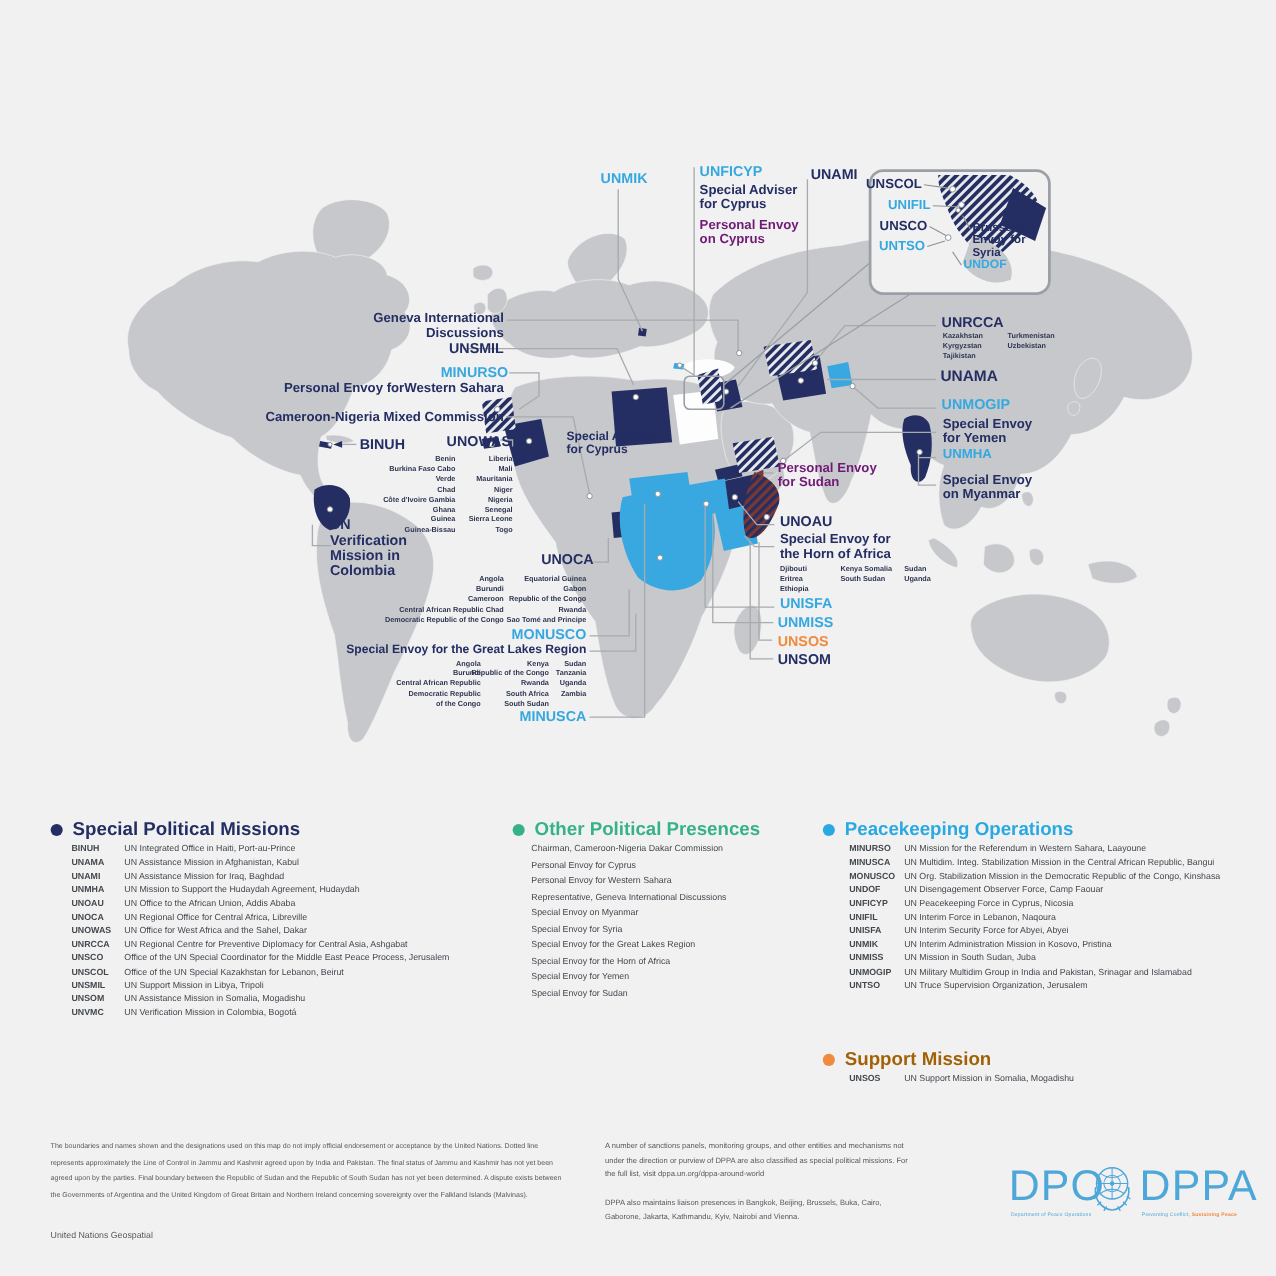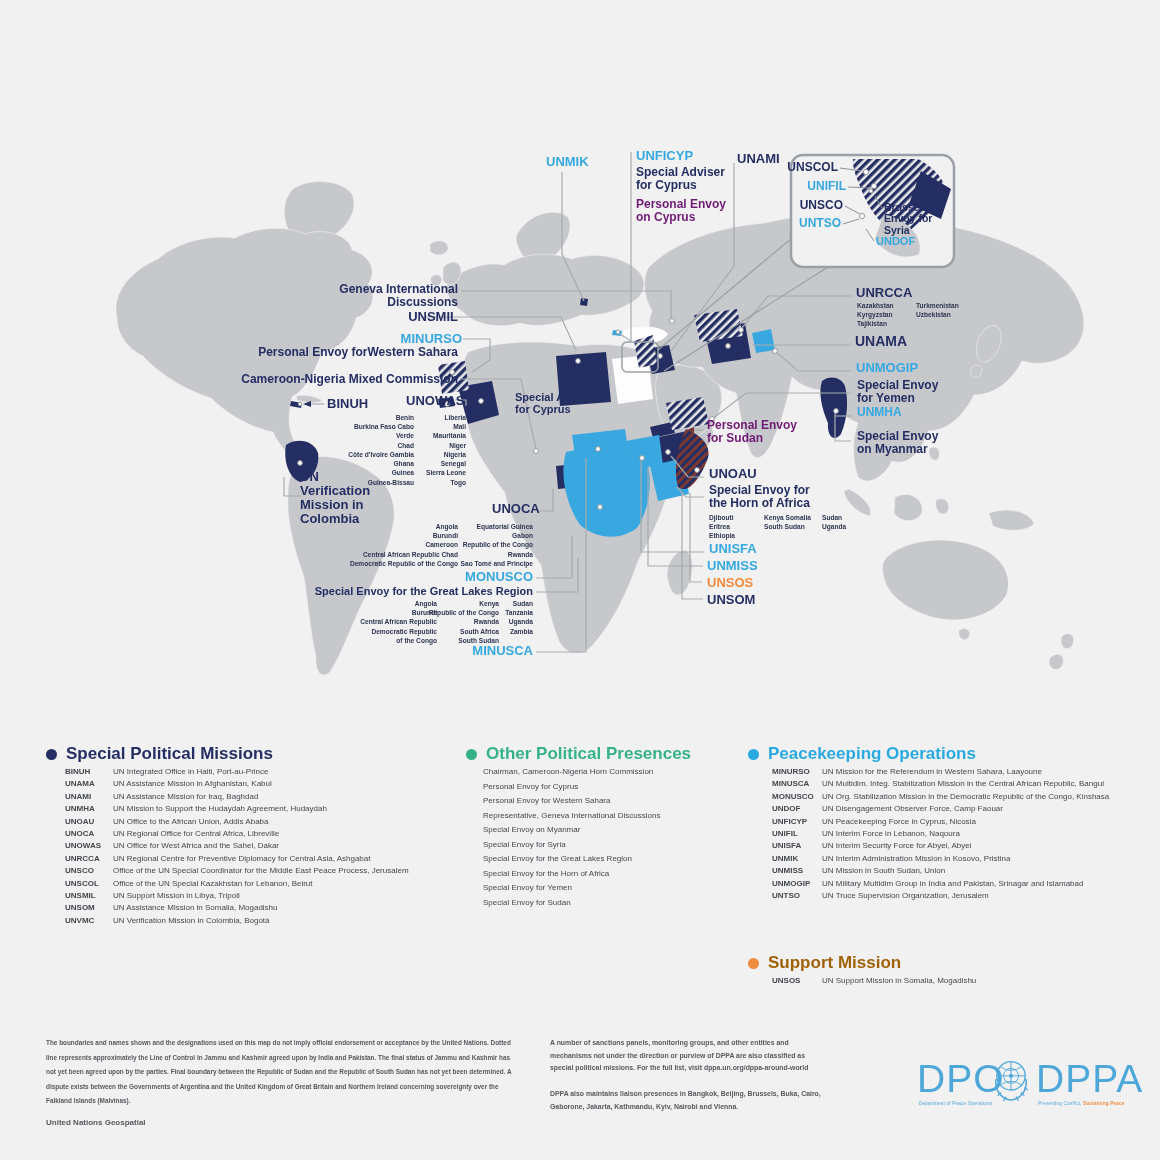--- a/index.html
+++ b/index.html
@@ -15,21 +15,21 @@
   
   .lg-head{position:absolute;display:flex;align-items:center;gap:9px;}
   .lg-bullet{width:11px;height:11px;border-radius:50%;flex:0 0 auto;}
   .lg-title{font-size:17px;font-weight:bold;}
   .lg-rows{position:absolute;}
   .lrow{display:flex;font-size:8px;line-height:12.4px;color:#43484d;}
   .labbr{width:48px;font-weight:bold;flex:0 0 auto;}
   .pk .labbr{width:50px;}
   .opp-item{font-size:8px;line-height:14.5px;color:#43484d;}
   
-  .foot{position:absolute;color:#55595d;font-weight:bold;}
+  .foot{position:absolute;color:#55595d;}
   .disc{width:470px;font-size:6.4px;line-height:14.6px;}
   .note{width:276px;font-size:6.9px;line-height:12.6px;}
   .credit{font-size:8px;}
   .logo-word{position:absolute;color:#4ea7d9;font-size:39px;font-weight:500;letter-spacing:1px;line-height:1;}
   .logo-tag{position:absolute;font-size:4.6px;color:#4ea7d9;letter-spacing:.2px;}
   .logo-tag b{color:#f08a3c;}
 </style>
 </head>
 <body>
 
@@ -358,21 +358,21 @@
         <span class="labbr">UNVMC</span>
         <span>UN Verification Mission in Colombia, Bogotá</span>
       </div>
   </div>
 
   <div class="lg-head" style="left:466px;top:744px">
     <span class="lg-bullet" style="background:#35b289"></span>
     <span class="lg-title" style="color:#35b289">Other Political Presences</span>
   </div>
   <div class="lg-rows" style="left:483px;top:765px">
-    <div class="opp-item">Chairman, Cameroon-Nigeria Horn Commission</div>
+    <div class="opp-item">Chairman, Cameroon-Nigeria Dakar Commission</div>
     <div class="opp-item">Personal Envoy for Cyprus</div>
     <div class="opp-item">Personal Envoy for Western Sahara</div>
     <div class="opp-item">Representative, Geneva International Discussions</div>
     <div class="opp-item">Special Envoy on Myanmar</div>
     <div class="opp-item">Special Envoy for Syria</div>
     <div class="opp-item">Special Envoy for the Great Lakes Region</div>
     <div class="opp-item">Special Envoy for the Horn of Africa</div>
     <div class="opp-item">Special Envoy for Yemen</div>
     <div class="opp-item">Special Envoy for Sudan</div>
   </div>
@@ -409,21 +409,21 @@
     <div class="lrow">
         <span class="labbr">UNISFA</span>
         <span>UN Interim Security Force for Abyei, Abyei</span>
       </div>
     <div class="lrow">
         <span class="labbr">UNMIK</span>
         <span>UN Interim Administration Mission in Kosovo, Pristina</span>
       </div>
     <div class="lrow">
         <span class="labbr">UNMISS</span>
-        <span>UN Mission in South Sudan, Union</span>
+        <span>UN Mission in South Sudan, Juba</span>
       </div>
     <div class="lrow">
         <span class="labbr">UNMOGIP</span>
         <span>UN Military Multidim Group in India and Pakistan, Srinagar and Islamabad</span>
       </div>
     <div class="lrow">
         <span class="labbr">UNTSO</span>
         <span>UN Truce Supervision Organization, Jerusalem</span>
       </div>
   </div>

